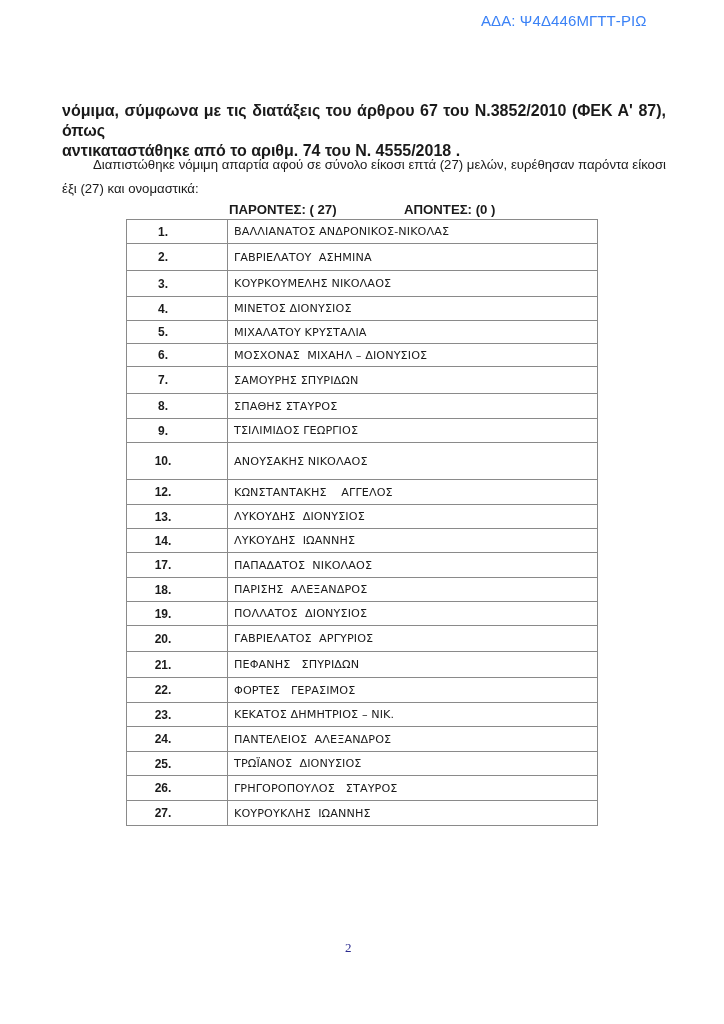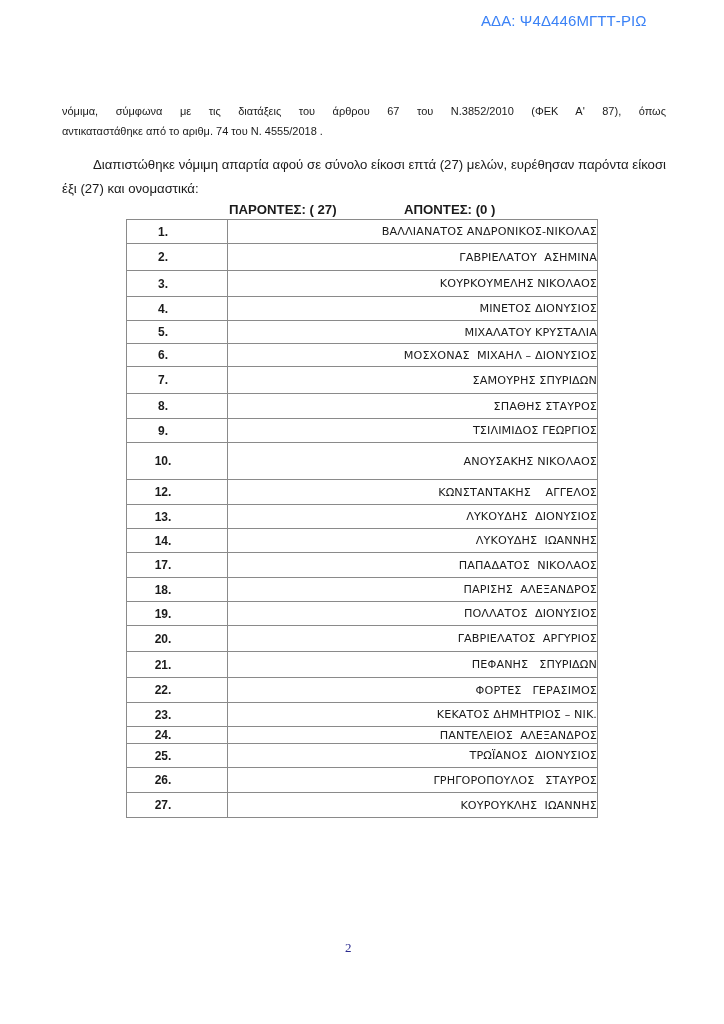--- a/index.html
+++ b/index.html
@@ -21,24 +21,25 @@
       left: 481px;
       font-size: 15px;
       letter-spacing: 0.1px;
       color: #3b82f6;
     }
     .para1 {
       position: absolute;
       top: 101px;
       left: 62px;
       width: 604px;
-      font-size: 11px;
+      font-size: 16px;
       line-height: 20px;
       text-align: justify;
       text-align-last: left;
+      font-weight: bold;
     }
     .para1 .line1 {
       display: block;
       text-align: justify;
       text-align-last: justify;
     }
     .para1 .line2 {
       display: block;
     }
     .para2 {
@@ -78,21 +79,20 @@
       left: 126px;
       width: 472px;
       border-collapse: collapse;
       border: 1.5px solid #8a8a8a;
     }
     .members-table td {
       border: 1px solid #8a8a8a;
       padding: 0;
       vertical-align: middle;
       font-size: 12px;
-      text-align: right;
     }
     .members-table td.num {
       width: 101px;
       text-align: center;
       font-weight: bold;
       font-family: "Liberation Sans", sans-serif;
       padding-right: 28px;
       box-sizing: border-box;
     }
     .members-table td.name {
@@ -206,21 +206,21 @@
         <td class="name">ΠΕΦΑΝΗΣ   ΣΠΥΡΙΔΩΝ</td>
       </tr>
       <tr style="height: 25px;">
         <td class="num">22.</td>
         <td class="name">ΦΟΡΤΕΣ   ΓΕΡΑΣΙΜΟΣ</td>
       </tr>
       <tr style="height: 24px;">
         <td class="num">23.</td>
         <td class="name">ΚΕΚΑΤΟΣ ΔΗΜΗΤΡΙΟΣ – ΝΙΚ.</td>
       </tr>
-      <tr style="height: 17px;">
+      <tr style="height: 25px;">
         <td class="num">24.</td>
         <td class="name">ΠΑΝΤΕΛΕΙΟΣ  ΑΛΕΞΑΝΔΡΟΣ</td>
       </tr>
       <tr style="height: 24px; padding-left: 12px;">
         <td class="num">25.</td>
         <td class="name">ΤΡΩΪΑΝΟΣ  ΔΙΟΝΥΣΙΟΣ</td>
       </tr>
       <tr style="height: 25px;">
         <td class="num">26.</td>
         <td class="name">ΓΡΗΓΟΡΟΠΟΥΛΟΣ   ΣΤΑΥΡΟΣ</td>

